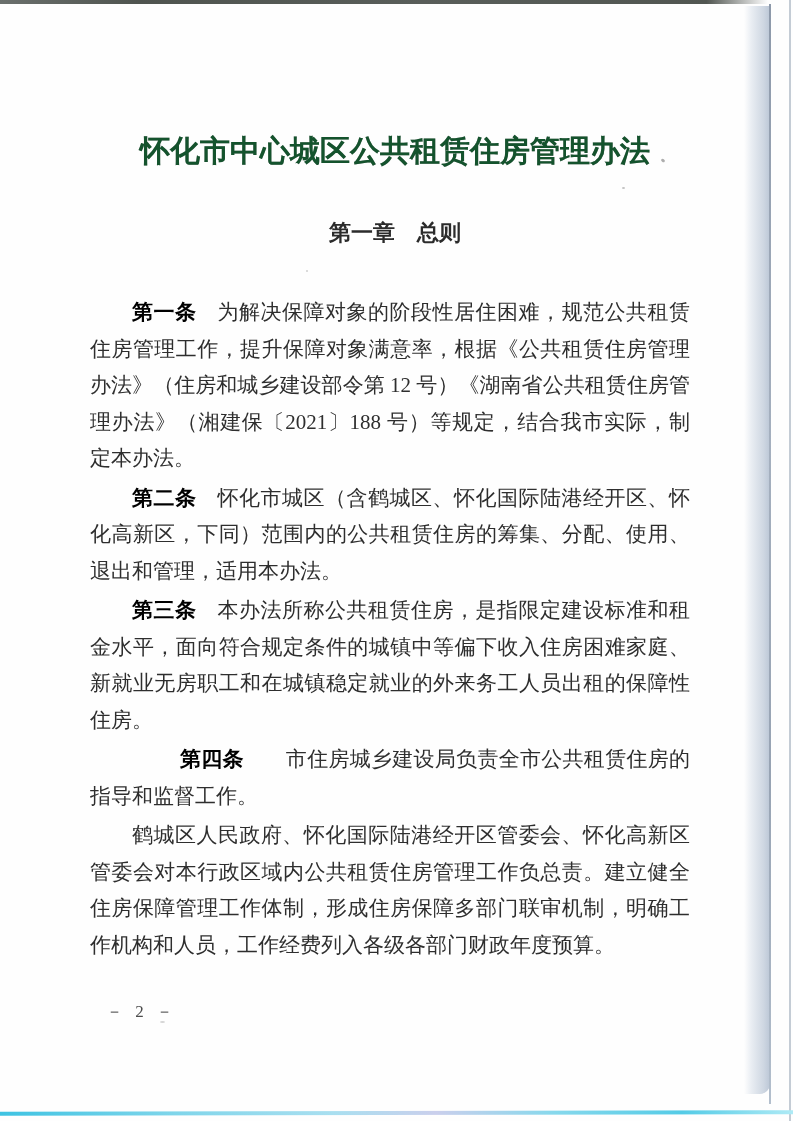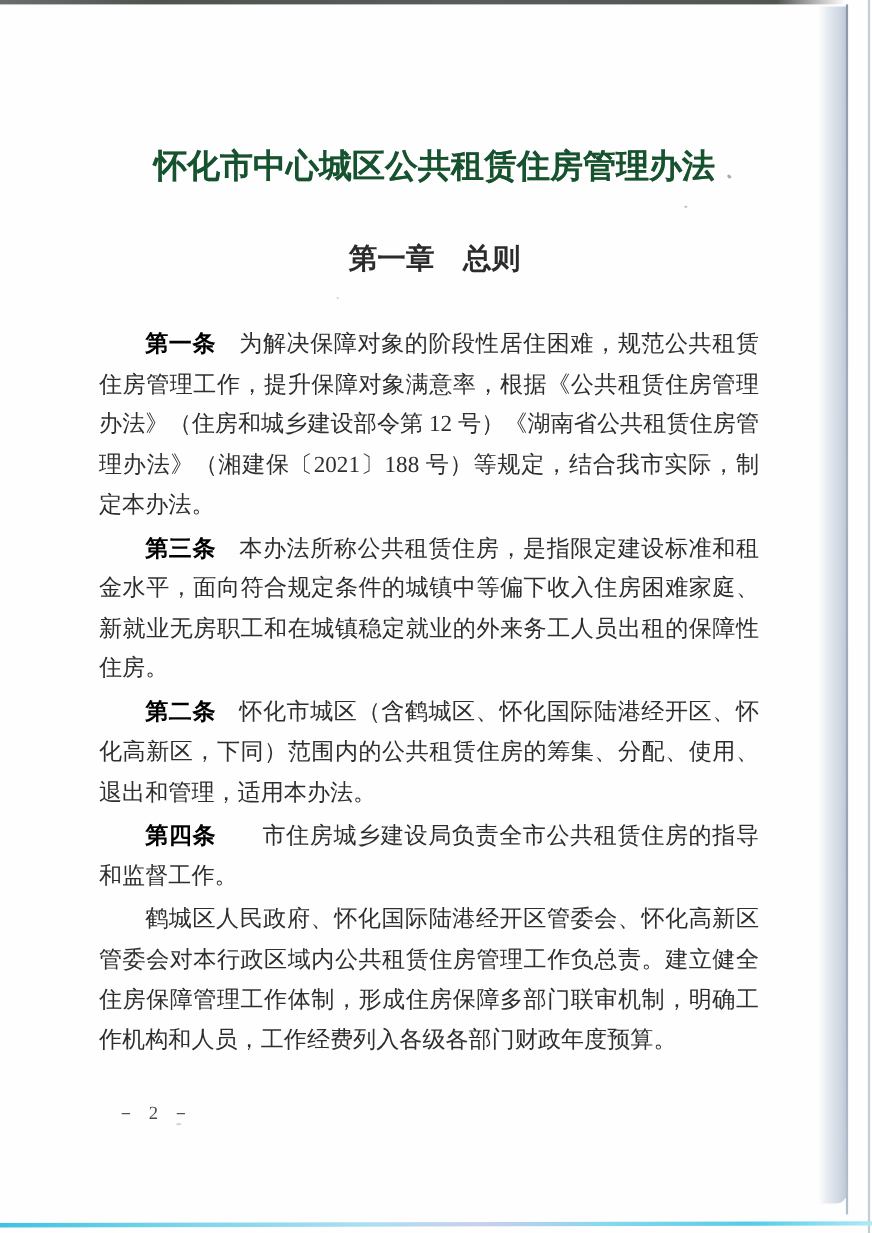--- a/index.html
+++ b/index.html
@@ -49,37 +49,37 @@
     position:absolute;left:88px;top:131px;width:614px;
     text-align:center;
     font-size:30px;font-weight:700;
     color:#14532d;
     letter-spacing:0px;
     text-shadow:0 0 .5px rgba(40,40,40,.45);
   }
   .chapter-heading{
     position:absolute;left:88px;top:218px;width:614px;
     text-align:center;
-    font-size:26px;font-weight:700;
+    font-size:22px;font-weight:700;
     color:#2b2b2b;
   }
   .doc-body{
     position:absolute;left:90px;top:294px;width:600px;
     font-size:21px;line-height:36.5px;
     color:#2e2e2e;
     text-align:justify;
     text-align-last:left;
   }
   .doc-body p{
     margin:0 0 3px 0;
     text-indent:2em;
   }
   .lead{font-weight:700;color:#000000;}
   .lead:not(:empty){margin-right:1em;}
-  p.wide-lead .lead:not(:empty){margin-right:2em;}
+  p.wide-lead .lead:not(:empty){margin-right:2em;margin-left:48px;}
   .page-number{
     position:absolute;left:106px;top:1000px;
     font-size:17px;color:#4d4d4d;
     letter-spacing:4px;
   }
 </style>
 </head>
 <body>
 
 <div class="scan-page">
@@ -93,21 +93,21 @@
   <div class="speck speck-b"></div>
   <div class="speck speck-c"></div>
   <div class="speck speck-d"></div>
 
   <div class="doc-title">怀化市中心城区公共租赁住房管理办法</div>
 
   <div class="chapter-heading">第一章　总则</div>
 
   <div class="doc-body">
     <p><b class="lead">第一条</b><span>为解决保障对象的阶段性居住困难，规范公共租赁住房管理工作，提升保障对象满意率，根据《公共租赁住房管理办法》（住房和城乡建设部令第 12 号）《湖南省公共租赁住房管理办法》（湘建保〔2021〕188 号）等规定，结合我市实际，制定本办法。</span></p>
+    <p><b class="lead">第二条</b><span>怀化市城区（含鹤城区、怀化国际陆港经开区、怀化高新区，下同）范围内的公共租赁住房的筹集、分配、使用、退出和管理，适用本办法。</span></p>
     <p><b class="lead">第三条</b><span>本办法所称公共租赁住房，是指限定建设标准和租金水平，面向符合规定条件的城镇中等偏下收入住房困难家庭、新就业无房职工和在城镇稳定就业的外来务工人员出租的保障性住房。</span></p>
-    <p><b class="lead">第二条</b><span>怀化市城区（含鹤城区、怀化国际陆港经开区、怀化高新区，下同）范围内的公共租赁住房的筹集、分配、使用、退出和管理，适用本办法。</span></p>
     <p class="wide-lead"><b class="lead">第四条</b><span>市住房城乡建设局负责全市公共租赁住房的指导和监督工作。</span></p>
     <p><b class="lead"></b><span>鹤城区人民政府、怀化国际陆港经开区管委会、怀化高新区管委会对本行政区域内公共租赁住房管理工作负总责。建立健全住房保障管理工作体制，形成住房保障多部门联审机制，明确工作机构和人员，工作经费列入各级各部门财政年度预算。</span></p>
   </div>
 
   <div class="page-number">－ 2 －</div>
 
 </div>
 
 </body></html>

